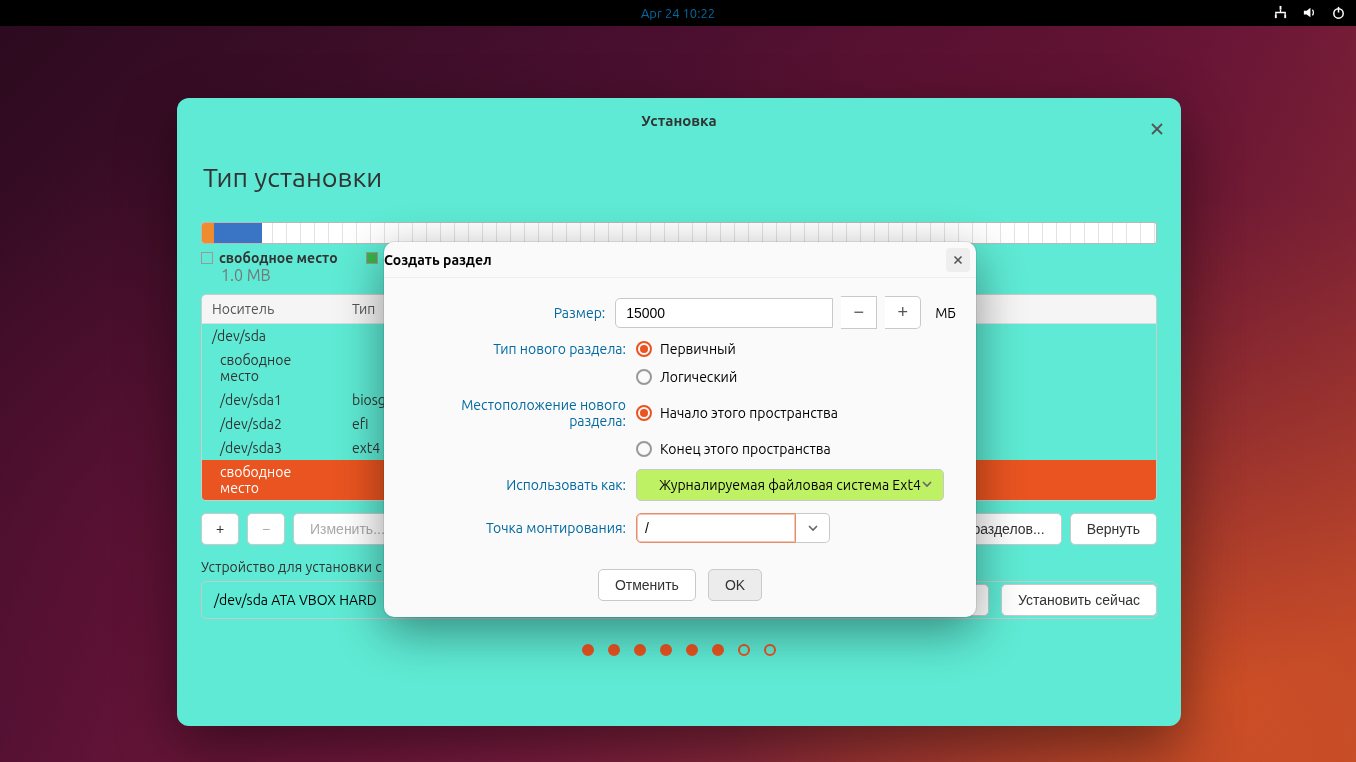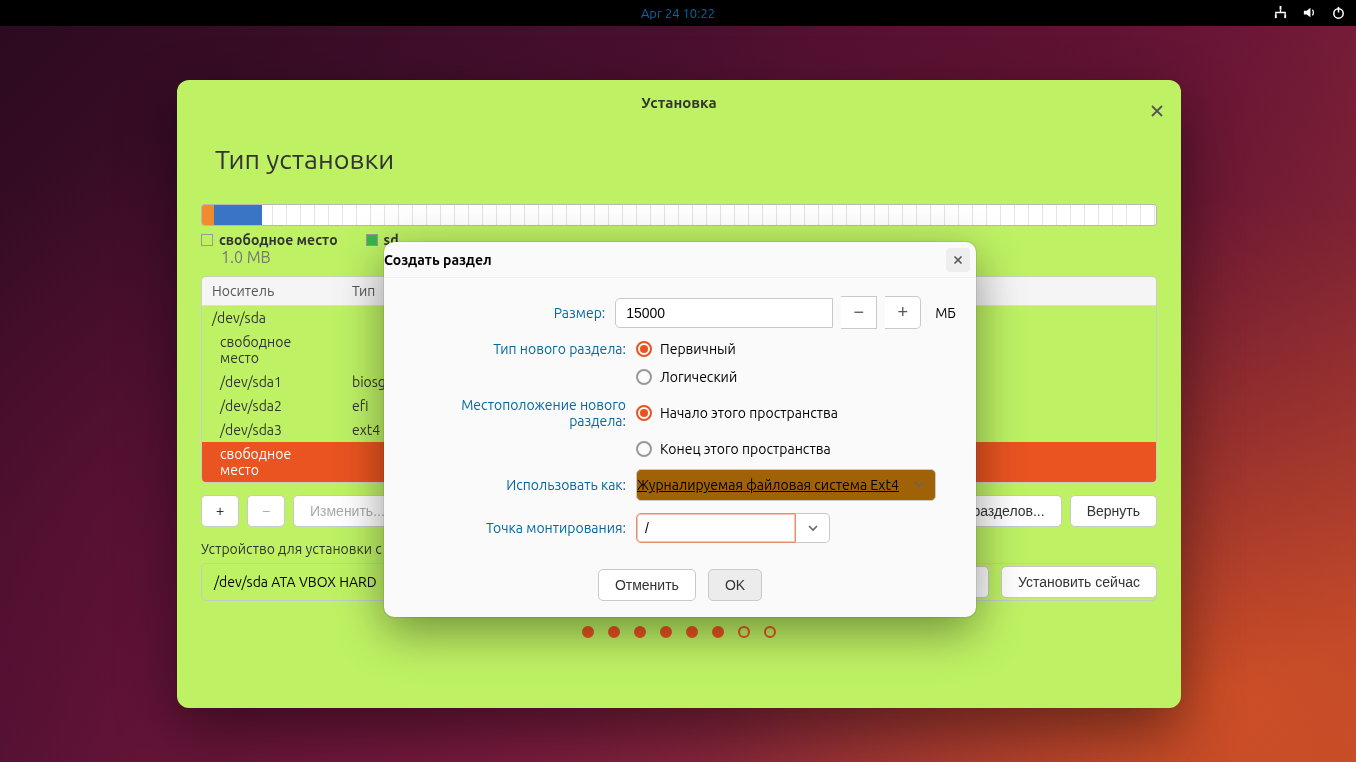--- a/index.html
+++ b/index.html
@@ -15,29 +15,29 @@
   
   .topbar {
     position: absolute; left:0; top:0; right:0; height:26px;
     background:#000; color:#0369a1; font-size:13px;
     display:flex; align-items:center; justify-content:center;
   }
   .tray { position:absolute; right:10px; top:0; height:26px; display:flex; align-items:center; gap:14px; }
   .tray svg { width:15px; height:15px; }
   
   .win {
-    position:absolute; left:177px; top:80px; width:1004px; height:628px;
-    background:#bef264; border-radius:12px;
+    position:absolute; left:177px; top:98px; width:1004px; height:628px;
+    background:#5eead4; border-radius:12px;
     box-shadow: 0 22px 60px rgba(0,0,0,0.45);
     overflow:hidden;
   }
   .win-hd { height:46px; position:relative; text-align:center; line-height:46px; font-size:15px; font-weight:600; color:#333; }
   .win-x { position:absolute; right:14px; top:13px; width:20px; height:20px; color:#555; cursor:pointer; }
   .content { padding: 12px 24px 0 24px; }
-  .title { font-size:27px; color:#333; margin: 6px 0 30px 14px; font-weight:400; }
+  .title { font-size:27px; color:#333; margin: 6px 0 30px 2px; font-weight:400; }
   
   .usage { position:relative; height:22px; border:1px solid #b8b8b8; border-radius:3px; background:#fff; overflow:hidden; }
   .usage .seg { position:absolute; top:0; bottom:0; }
   .ticks { position:absolute; inset:0;
     background-image: linear-gradient(to right, rgba(0,0,0,0.18) 0 1px, transparent 1px 100%);
     background-size: 14px 100%; opacity:0.6;
   }
   .legend { display:flex; gap:28px; margin-top:6px; font-size:14px; color:#333; }
   .leg { display:flex; flex-direction:column; }
   .leg .row1 { display:flex; align-items:center; gap:6px; }
@@ -76,21 +76,21 @@
   .fr { display:flex; align-items:center; margin-bottom:12px; }
   .fr .k { width:232px; text-align:right; padding-right:10px; font-size:14px; color:#0369a1; }
   .fr .v { flex:1; display:flex; align-items:center; gap:8px; font-size:14px; }
   .numinp { width:218px; border:1px solid #c9c9c9; border-radius:5px 0 0 5px; padding:6px 10px; font-size:14px; text-align:left; }
   .stepbtn { width:36px; height:33px; border:1px solid #c9c9c9; border-left:none; background:#fff; font-size:18px; color:#555; cursor:pointer; display:flex; align-items:center; justify-content:center;}
   .stepbtn:last-of-type{ border-radius: 0 5px 5px 0; }
   .radio { display:flex; align-items:center; gap:8px; cursor:pointer; }
   .rdisc { width:16px; height:16px; border-radius:50%; border:2px solid #999; position:relative; }
   .rdisc.on { border-color:#e95420; }
   .rdisc.on::after { content:""; position:absolute; inset:2px; border-radius:50%; background:#e95420; }
-  .select { border:1px solid #c9c9c9; border-radius:5px; padding:7px 0; background:#a16207; display:flex; align-items:center; min-width:300px; position:relative; cursor:pointer;text-decoration:underline;}
+  .select { border:1px solid #c9c9c9; border-radius:5px; padding:7px 22px; background:#bef264; display:flex; align-items:center; min-width:300px; position:relative; cursor:pointer;}
   .select .chev { position:absolute; right:10px; }
   .combo { display:flex; }
   .combo input { width:160px; border:1px solid #e28f6e; border-radius:5px 0 0 5px; padding:6px 8px; font-size:14px; outline:none; box-shadow: inset 0 0 0 1px rgba(233,84,32,0.35);}
   .combo .drop { width:34px; border:1px solid #c9c9c9; border-left:none; border-radius:0 5px 5px 0; display:flex; align-items:center; justify-content:center; background:#fff; cursor:pointer;}
   .mod-ft { display:flex; justify-content:center; gap:12px; padding: 10px 16px 16px 16px; }
   .mod-ft .btn.primary { background:#ececec; }
   .chev svg{ width:12px; height:12px; }
 </style>
 </head>
 <body>

